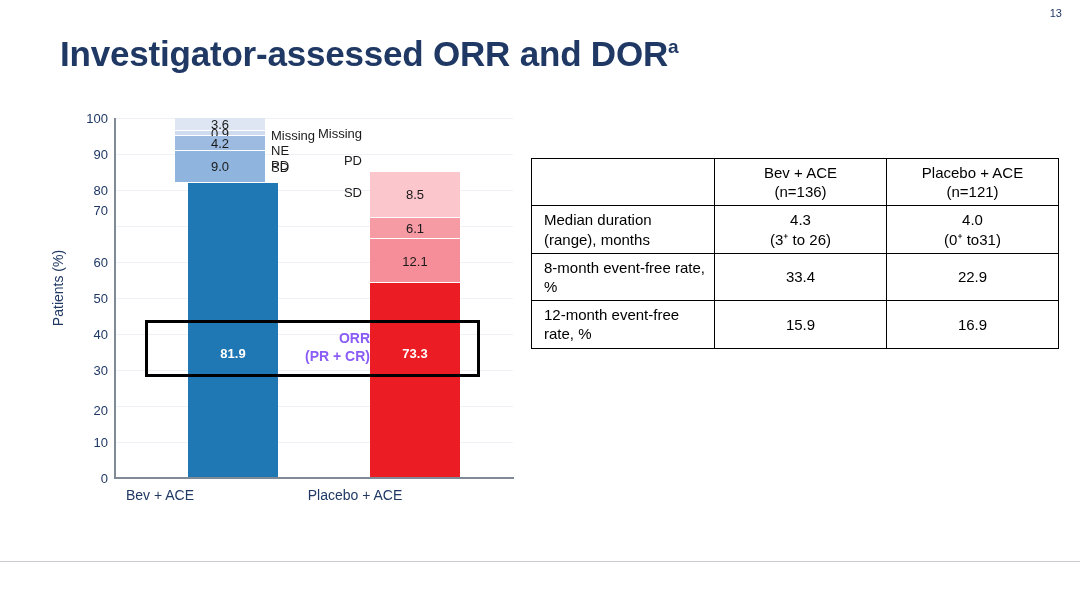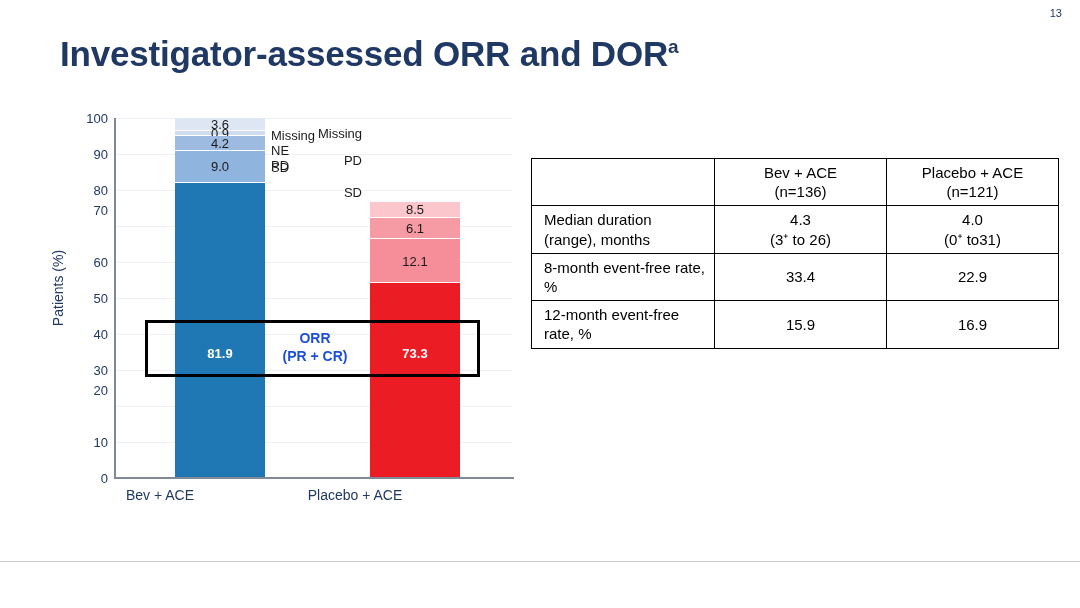--- a/index.html
+++ b/index.html
@@ -55,22 +55,22 @@
     position:absolute;top:382px;font-size:14px;color:#1f3864;
     text-align:center;width:180px;
   }
 
   
   .orr-box{
     position:absolute;border:3px solid #000;background:transparent;
     box-sizing:border-box;
   }
   .orr-text{
-    position:absolute;text-align:center;font-size:14px;font-weight:bold;
-    color:#1d4ed8;line-height:1.25;
+    position:absolute;text-align:right;font-size:14px;font-weight:bold;
+    color:#8b5cf6;line-height:1.25;
   }
 
   
   .table-wrap{position:absolute;left:531px;top:158px;width:528px;}
   table{border-collapse:collapse;width:100%;font-size:15px;color:#000;}
   th,td{border:1px solid #000;padding:4px 8px;text-align:center;line-height:1.28;}
   th{font-weight:normal;}
   td.rowhead,th.corner{text-align:left;padding-left:12px;}
   th.corner{border-top:1px solid #000;}
   .c-head{width:155px;}
@@ -96,21 +96,21 @@
     <span>Investigator-assessed ORR and DOR</span><sup>a</sup>
   </div>
 
   <div class="chart">
 
     <div class="ylabel">Patients (%)</div>
 
     <div class="ytick-wrap" id="yticks">
         <div class="ytick" style="top: 360px;">0</div>
         <div class="ytick" style="top: 324px;">10</div>
-        <div class="ytick" style="top: 272px;">20</div>
+        <div class="ytick" style="top: 292px;">20</div>
         <div class="ytick" style="top: 252px;">30</div>
         <div class="ytick" style="top: 216px;">40</div>
         <div class="ytick" style="top: 180px;">50</div>
         <div class="ytick" style="top: 144px;">60</div>
         <div class="ytick" style="top: 92px;">70</div>
         <div class="ytick" style="top: 72px;">80</div>
         <div class="ytick" style="top: 36px;">90</div>
         <div class="ytick" style="top: 0px;">100</div>
       </div>
     <div class="plot" id="plot">
@@ -134,29 +134,29 @@
           </div>
           <div class="seg" style="height: 4.32px; background: rgb(207, 220, 239); border-bottom: 1px solid rgb(255, 255, 255);">
             <div class="seg-val">0.9</div>
           </div>
           <div class="seg" style="height: 15.12px; background: rgb(157, 187, 224); border-bottom: 1px solid rgb(255, 255, 255);">
             <div class="seg-val">4.2</div>
           </div>
           <div class="seg" style="height: 32.4px; background: rgb(143, 180, 221); border-bottom: 1px solid rgb(255, 255, 255);">
             <div class="seg-val">9.0</div>
           </div>
-          <div class="seg" style="height: 294.84px; background: rgb(31, 119, 180);">
+          <div class="seg" style="height: 294.84px; background: rgb(31, 119, 180); margin-left: 13px;">
             <div class="seg-val light" style="top: auto; bottom: 118px; transform: none; font-weight: bold;">81.9</div>
           </div>
         </div>
         <div class="seg-label" style="left: 189px; width: 58px; text-align: right; top: 15.3px;">Missing</div>
         <div class="seg-label" style="left: 189px; width: 58px; text-align: right; top: 41.58px;">PD</div>
         <div class="seg-label" style="left: 189px; width: 58px; text-align: right; top: 74.34px;">SD</div>
         <div class="bar" style="left: 255px;">
-          <div class="seg" style="height: 16px; background: rgb(251, 198, 204); border-bottom: 1px solid rgb(255, 255, 255);">
+          <div class="seg" style="height: 46px; background: rgb(251, 198, 204); border-bottom: 1px solid rgb(255, 255, 255);">
             <div class="seg-val">8.5</div>
           </div>
           <div class="seg" style="height: 21.96px; background: rgb(246, 154, 164); border-bottom: 1px solid rgb(255, 255, 255);">
             <div class="seg-val">6.1</div>
           </div>
           <div class="seg" style="height: 43.56px; background: rgb(245, 142, 152); border-bottom: 1px solid rgb(255, 255, 255);">
             <div class="seg-val">12.1</div>
           </div>
           <div class="seg" style="height: 195px; background: rgb(236, 28, 36);">
             <div class="seg-val light" style="top: auto; bottom: 118px; transform: none; font-weight: bold;">73.3</div>

